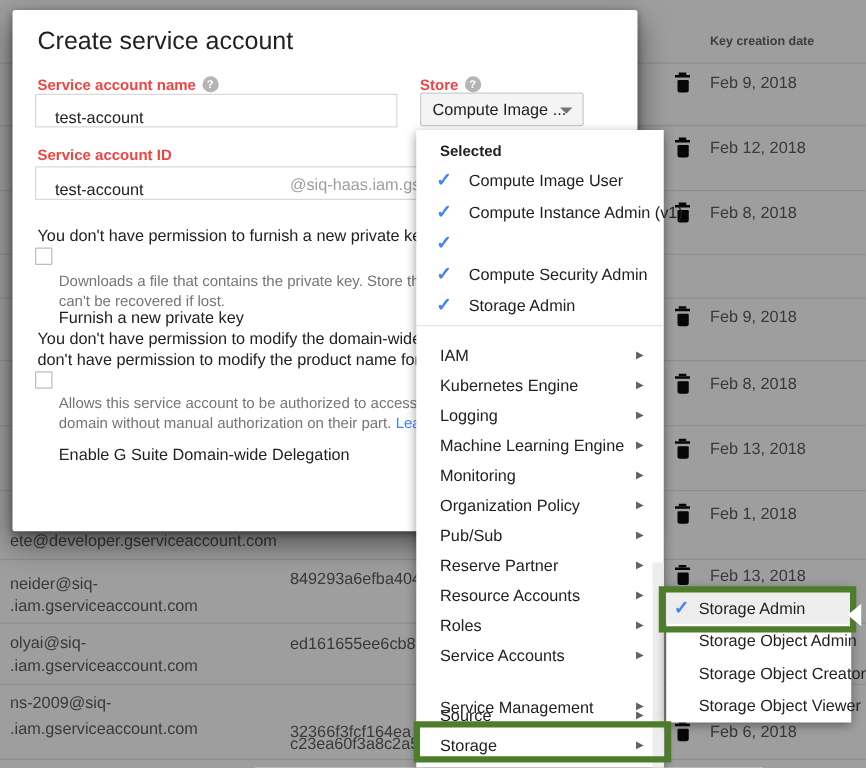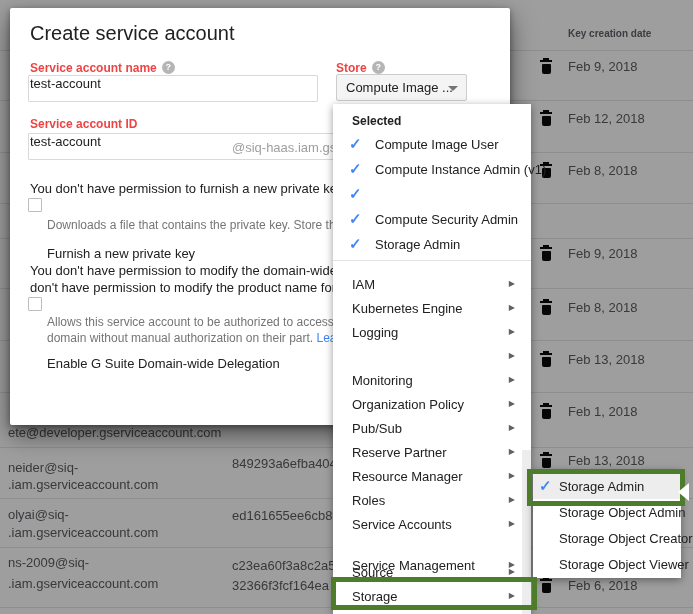--- a/index.html
+++ b/index.html
@@ -34,21 +34,21 @@
   .help-icon {
     display: inline-block; width: 13px; height: 13px; margin-left: 5px; vertical-align: -2px;
     background: #b5b5b5; border-radius: 50%; position: relative;
   }
   .help-icon::after {
     content: "?"; position: absolute; left: 0; top: 0; width: 13px; height: 13px;
     color: #fff; font-size: 9px; font-weight: bold; text-align: center; line-height: 13px;
   }
   .text-input {
     position: absolute; height: 27px; background: #fff; border: 1px solid #d9d9d9; border-radius: 1px;
-    font-size: 13px; color: #212121; display: flex; align-items: flex-start; padding-left: 1px;
+    font-size: 13px; color: #212121; display: flex; align-items: flex-end; padding-left: 15px;
   }
   .id-suffix { position: absolute; left: 203px; top: 6px; font-size: 13px; color: #9e9e9e; white-space: nowrap; }
   .role-select {
     position: absolute; left: 326px; top: 66px; width: 131px; height: 27px;
     background: #f4f4f4; border: 1px solid #cccccc; border-radius: 2px;
     font-size: 13px; color: #212121; display: flex; align-items: center; padding-left: 9px; cursor: pointer;
   }
   .caret {
     position: absolute; right: 8px; top: 11px; width: 0; height: 0;
     border-left: 5px solid transparent; border-right: 5px solid transparent; border-top: 5px solid #757575;
@@ -171,21 +171,21 @@
   <div class="bg-email" style="top:467px">neider@siq-</div>
   <div class="bg-email" style="top:484px">.iam.gserviceaccount.com</div>
   <div class="bg-key" style="top:463px">849293a6efba404</div>
 
   <div class="bg-email" style="top:514px">olyai@siq-</div>
   <div class="bg-email" style="top:532px">.iam.gserviceaccount.com</div>
   <div class="bg-key" style="top:515px">ed161655ee6cb8</div>
 
   <div class="bg-email" style="top:562px">ns-2009@siq-</div>
   <div class="bg-email" style="top:583px">.iam.gserviceaccount.com</div>
-  <div class="bg-key" style="top:565px">c23ea60f3a8c2a5</div>
+  <div class="bg-key" style="top:595px">c23ea60f3a8c2a5</div>
   <div class="bg-key" style="top:585px">32366f3fcf164ea</div>
 </div>
 
 <div class="scrim"></div>
 
 <div class="dialog">
   <div class="dlg-title">Create service account</div>
 
   <div class="fld-label" style="left:20px;top:53px">
     <span>Service account name</span><span class="help-icon"></span>
@@ -207,20 +207,21 @@
   </div>
   <div class="text-input" style="left:18px;top:125px;width:452px">
     <span>test-account</span>
     <span class="id-suffix">@siq-haas.iam.gs</span>
   </div>
 
   <div class="para" style="left:20px;top:172px">You don't have permission to furnish a new private key.</div>
   <span class="checkbox" style="left:18px;top:190px"></span>
   <div class="cb-label" style="left:37px;top:190px">Furnish a new private key</div>
   <div class="desc" style="left:37px;top:209px">Downloads a file that contains the private key. Store the fil</div>
+  <div class="desc" style="left:37px;top:225px">can't be recovered if lost.</div>
 
   <div class="para" style="left:20px;top:254px">You don't have permission to modify the domain-wide d</div>
   <div class="para" style="left:20px;top:271px">don't have permission to modify the product name for th</div>
   <span class="checkbox" style="left:18px;top:289px"></span>
   <div class="cb-label" style="left:37px;top:300px">Enable G Suite Domain-wide Delegation</div>
   <div class="desc" style="left:37px;top:306px">Allows this service account to be authorized to access all</div>
   <div class="desc" style="left:37px;top:322px">
     <span>domain without manual authorization on their part. </span><span class="link">Learn m</span>
   </div>
 </div>
@@ -256,40 +257,41 @@
   </div>
   <div class="cat-item" style="top:192px">
     <span class="cat-label">Kubernetes Engine</span>
     <span class="cat-arrow">▶</span>
   </div>
   <div class="cat-item" style="top:216px">
     <span class="cat-label">Logging</span>
     <span class="cat-arrow">▶</span>
   </div>
   <div class="cat-item" style="top:240px">
+    <span class="cat-label">Machine Learning Engine</span>
     <span class="cat-arrow">▶</span>
   </div>
   <div class="cat-item" style="top:264px">
     <span class="cat-label">Monitoring</span>
     <span class="cat-arrow">▶</span>
   </div>
   <div class="cat-item" style="top:288px">
     <span class="cat-label">Organization Policy</span>
     <span class="cat-arrow">▶</span>
   </div>
   <div class="cat-item" style="top:312px">
     <span class="cat-label">Pub/Sub</span>
     <span class="cat-arrow">▶</span>
   </div>
   <div class="cat-item" style="top:336px">
     <span class="cat-label">Reserve Partner</span>
     <span class="cat-arrow">▶</span>
   </div>
   <div class="cat-item" style="top:360px">
-    <span class="cat-label">Resource Manager</span>
+    <span class="cat-label">Resource Accounts</span>
     <span class="cat-arrow">▶</span>
   </div>
   <div class="cat-item" style="top:384px">
     <span class="cat-label">Roles</span>
     <span class="cat-arrow">▶</span>
   </div>
   <div class="cat-item" style="top:408px">
     <span class="cat-label">Service Accounts</span>
     <span class="cat-arrow">▶</span>
   </div>

